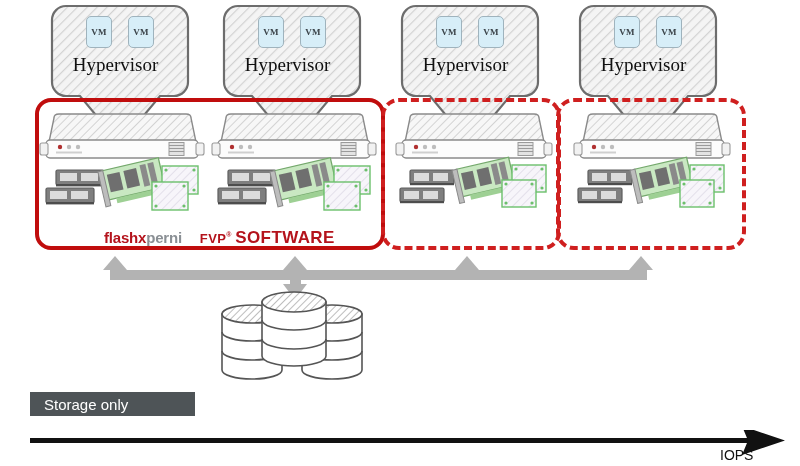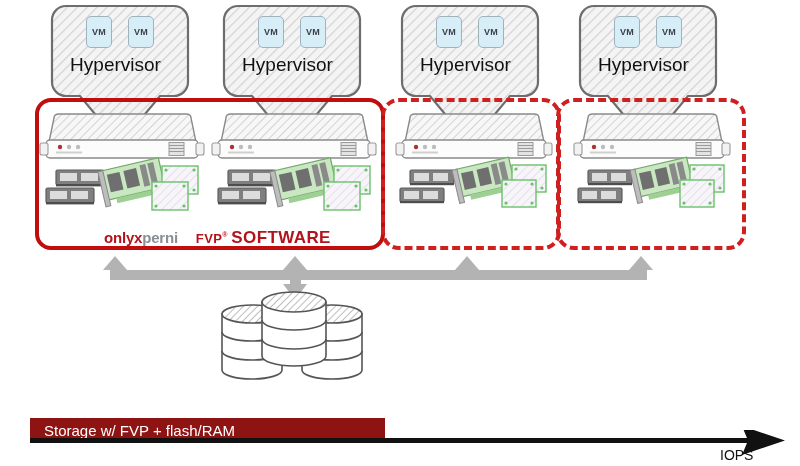--- a/index.html
+++ b/index.html
@@ -5,21 +5,21 @@
   html,body{margin:0;padding:0;}
   body{
     width:800px;height:466px;position:relative;overflow:hidden;
     background:#ffffff;
     font-family:"Liberation Sans", sans-serif;
     -webkit-font-smoothing:antialiased;
   }
   #stage{position:absolute;inset:0;width:800px;height:466px;}
 
   
-  .hyp{position:absolute;width:140px;height:103px;}
+  .hyp{position:absolute;width:140px;height:103px;font-family:Liberation Serif, serif;}
   .hyp svg{position:absolute;left:0;top:0;overflow:visible;}
   .hyp .vmrow{
     position:absolute;left:0;top:12px;width:140px;height:34px;
     display:flex;justify-content:center;gap:16px;
   }
   .vm{
     width:26px;height:32px;border-radius:5px;
     background:#d7eef8;border:1px solid #9fb3bd;
     box-sizing:border-box;
     display:flex;align-items:center;justify-content:center;
@@ -331,21 +331,21 @@
         <rect x="108" y="68" width="34" height="27" fill="url(#hatchflash)" stroke="#6cc06c" stroke-width="1.4"></rect>
         <circle cx="112" cy="72" r="1.6" fill="#6cc06c"></circle>
           <circle cx="138" cy="72" r="1.6" fill="#6cc06c"></circle>
         <circle cx="112" cy="91" r="1.6" fill="#6cc06c"></circle>
           <circle cx="138" cy="91" r="1.6" fill="#6cc06c"></circle>
       </g>
     </svg>
   </div>
 
   <div class="logo" style="left:104px;top:228px;">
-    <span class="l-perni">only</span><span class="l-x">x</span><span class="l-data">perni</span>
+    <span class="l-perni">flash</span><span class="l-x">x</span><span class="l-data">perni</span>
     <span class="l-fvp">FVP</span><span class="l-tm">®</span>
     <span class="l-sw">SOFTWARE</span>
   </div>
 
   <svg style="position:absolute;left:0;top:252px;" width="800" height="130" viewBox="0 0 800 130">
     <g fill="#b3b3b3">
       <rect x="110" y="18" width="537" height="10"></rect>
 
       <polygon points="115,4 127,18 103,18"></polygon>
       <rect x="110" y="14" width="11" height="8"></rect>
@@ -372,22 +372,22 @@
       <path d="M302,80 a30,9 0 0 0 60,0" fill="none"></path>
       <path d="M302,99 a30,9 0 0 0 60,0" fill="none"></path>
 
       <path d="M262,50 L262,104 a32,10 0 0 0 64,0 L326,50 Z" fill="#ffffff"></path>
       <ellipse cx="294" cy="50" rx="32" ry="10" fill="url(#hatchdisk)"></ellipse>
       <path d="M262,68 a32,10 0 0 0 64,0" fill="none"></path>
       <path d="M262,87 a32,10 0 0 0 64,0" fill="none"></path>
     </g>
   </svg>
 
-  <div class="bar" style="left:30px;top:418px;width:355px;height:24px;background:#8e1313;">
-    <span>Storage w/ FVP + flash/RAM</span>
+  <div class="bar" style="left:30px;top:392px;width:165px;height:24px;background:#4e5457;">
+    <span>Storage only</span>
   </div>
 
   <svg style="position:absolute;left:0;top:430px;" width="800" height="36" viewBox="0 0 800 36">
     <rect x="30" y="8" width="725" height="5" fill="#111"></rect>
     <polygon points="785,10.5 742,-4 748,10.5 742,25" fill="#111"></polygon>
   </svg>
   <div class="axis-label" style="left:720px;top:447px;text-align:center;">IOPS</div>
 
 </div>
 

